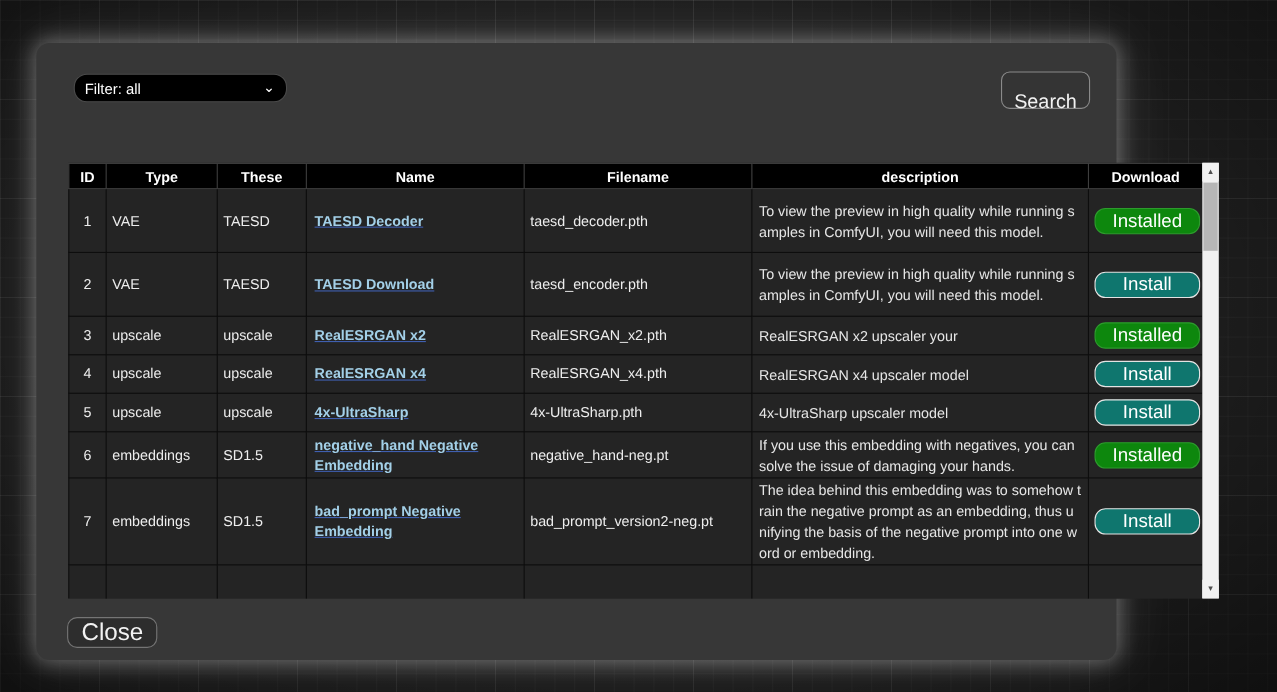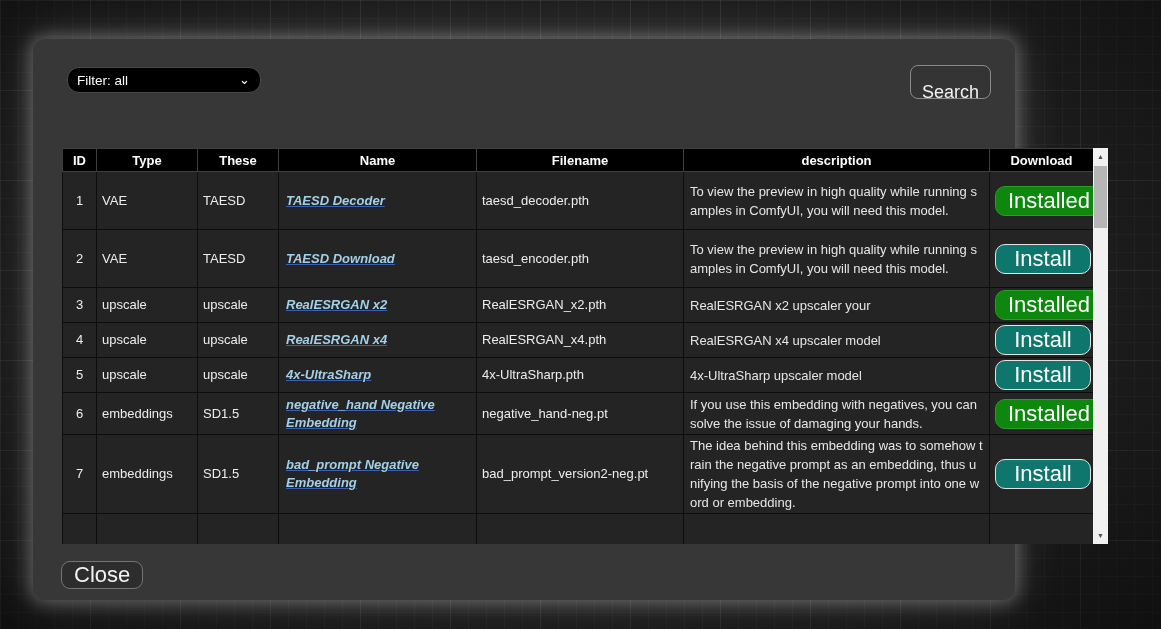--- a/index.html
+++ b/index.html
@@ -62,25 +62,25 @@
   td.c-name{font-weight:bold;padding-left:7px;}
   td.c-desc{word-break:break-all;line-height:19px;color:#e6e6e6;padding:1px 6px;}
   tbody tr:nth-child(1){height:58px}
   tbody tr:nth-child(2){height:58px}
   tbody tr:nth-child(3){height:35px}
   tbody tr:nth-child(4){height:35px}
   tbody tr:nth-child(5){height:35px}
   tbody tr:nth-child(6){height:42px}
   tbody tr:nth-child(7){height:72px}
   tbody tr:nth-child(8){height:96px}
-  a.model-link{color:#a3d0e8;font-weight:bold;text-decoration:underline;text-decoration-color:#3f5fb0;font-style:italic;}
+  a.model-link{color:#a3d0e8;font-weight:bold;text-decoration:underline;text-decoration-color:#3f5fb0;}
   
   td.c-dl{text-align:center;}
   .dl-btn{
-    font-family:"Liberation Sans",sans-serif;font-size:22px;color:#fff;
+    font-family:"Liberation Sans",sans-serif;font-size:17px;color:#fff;
     border-radius:10px;padding:1px 12px;min-width:96px;cursor:pointer;
   }
   .btn-installed{background:#0d870d;border:1px solid #2d9b2d;}
   .btn-install{background:#0f766e;border:1.5px solid #e3e3e3;}
   
   .scrollbar{width:15px;height:396px;background:#f1f1f1;position:relative;flex:none;}
   .sb-btn{
     position:absolute;left:0;width:15px;height:17px;background:#f1f1f1;
     color:#4f4f4f;font-size:7px;line-height:17px;text-align:center;cursor:pointer;
   }

